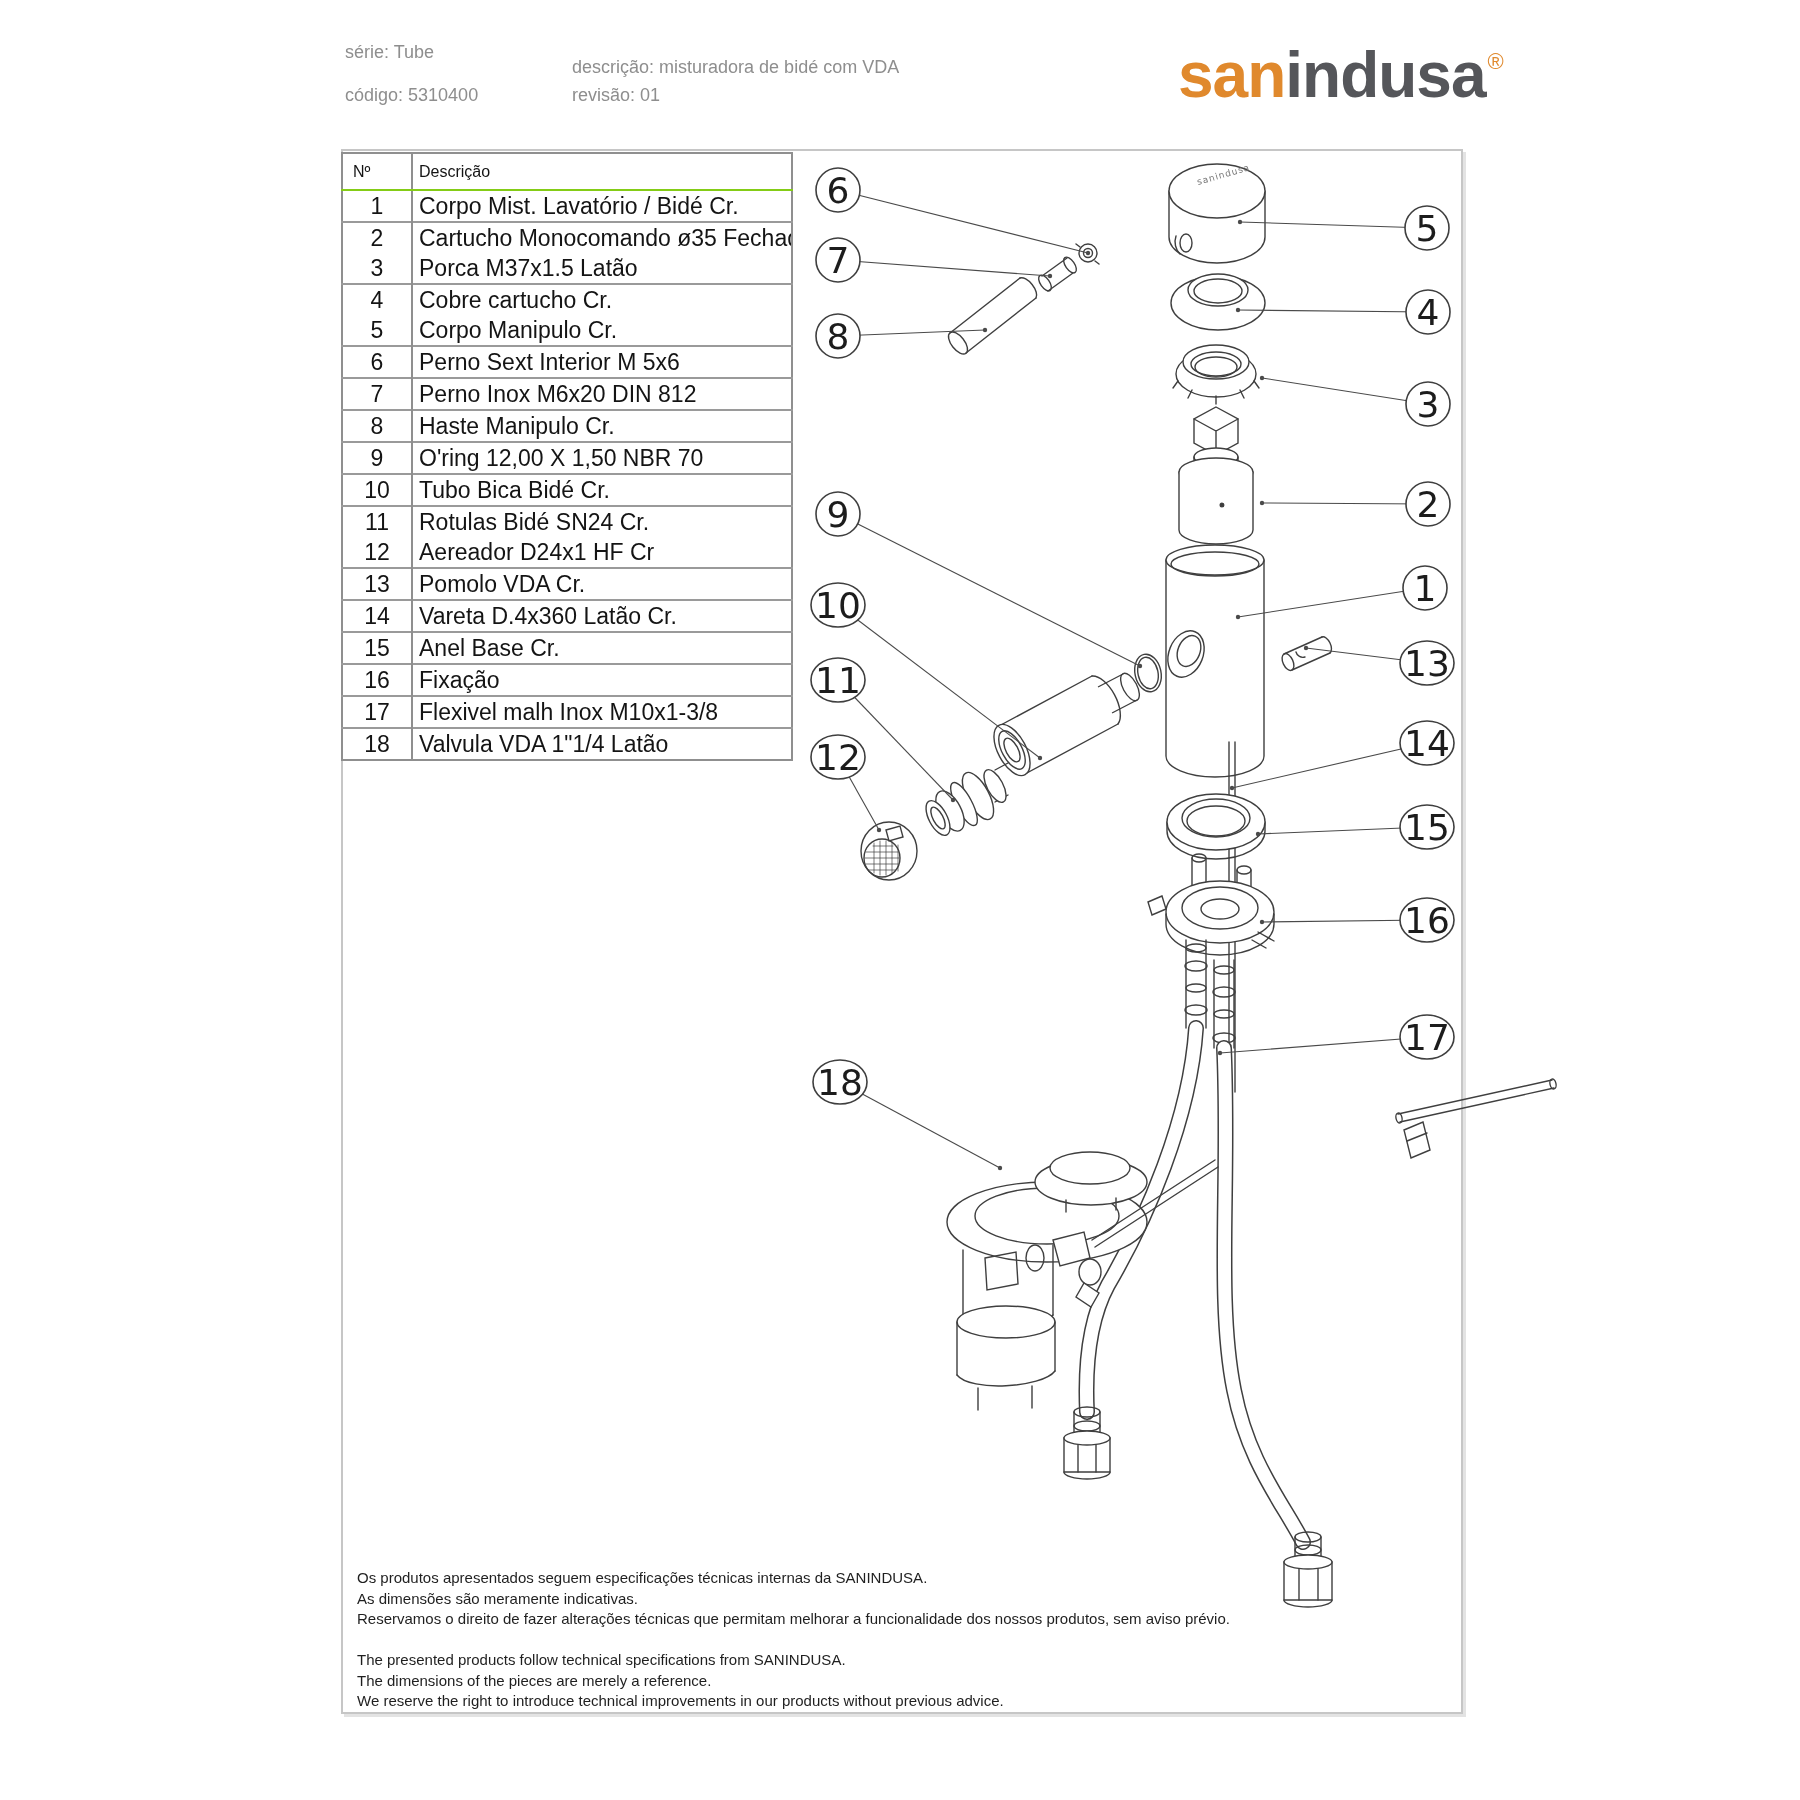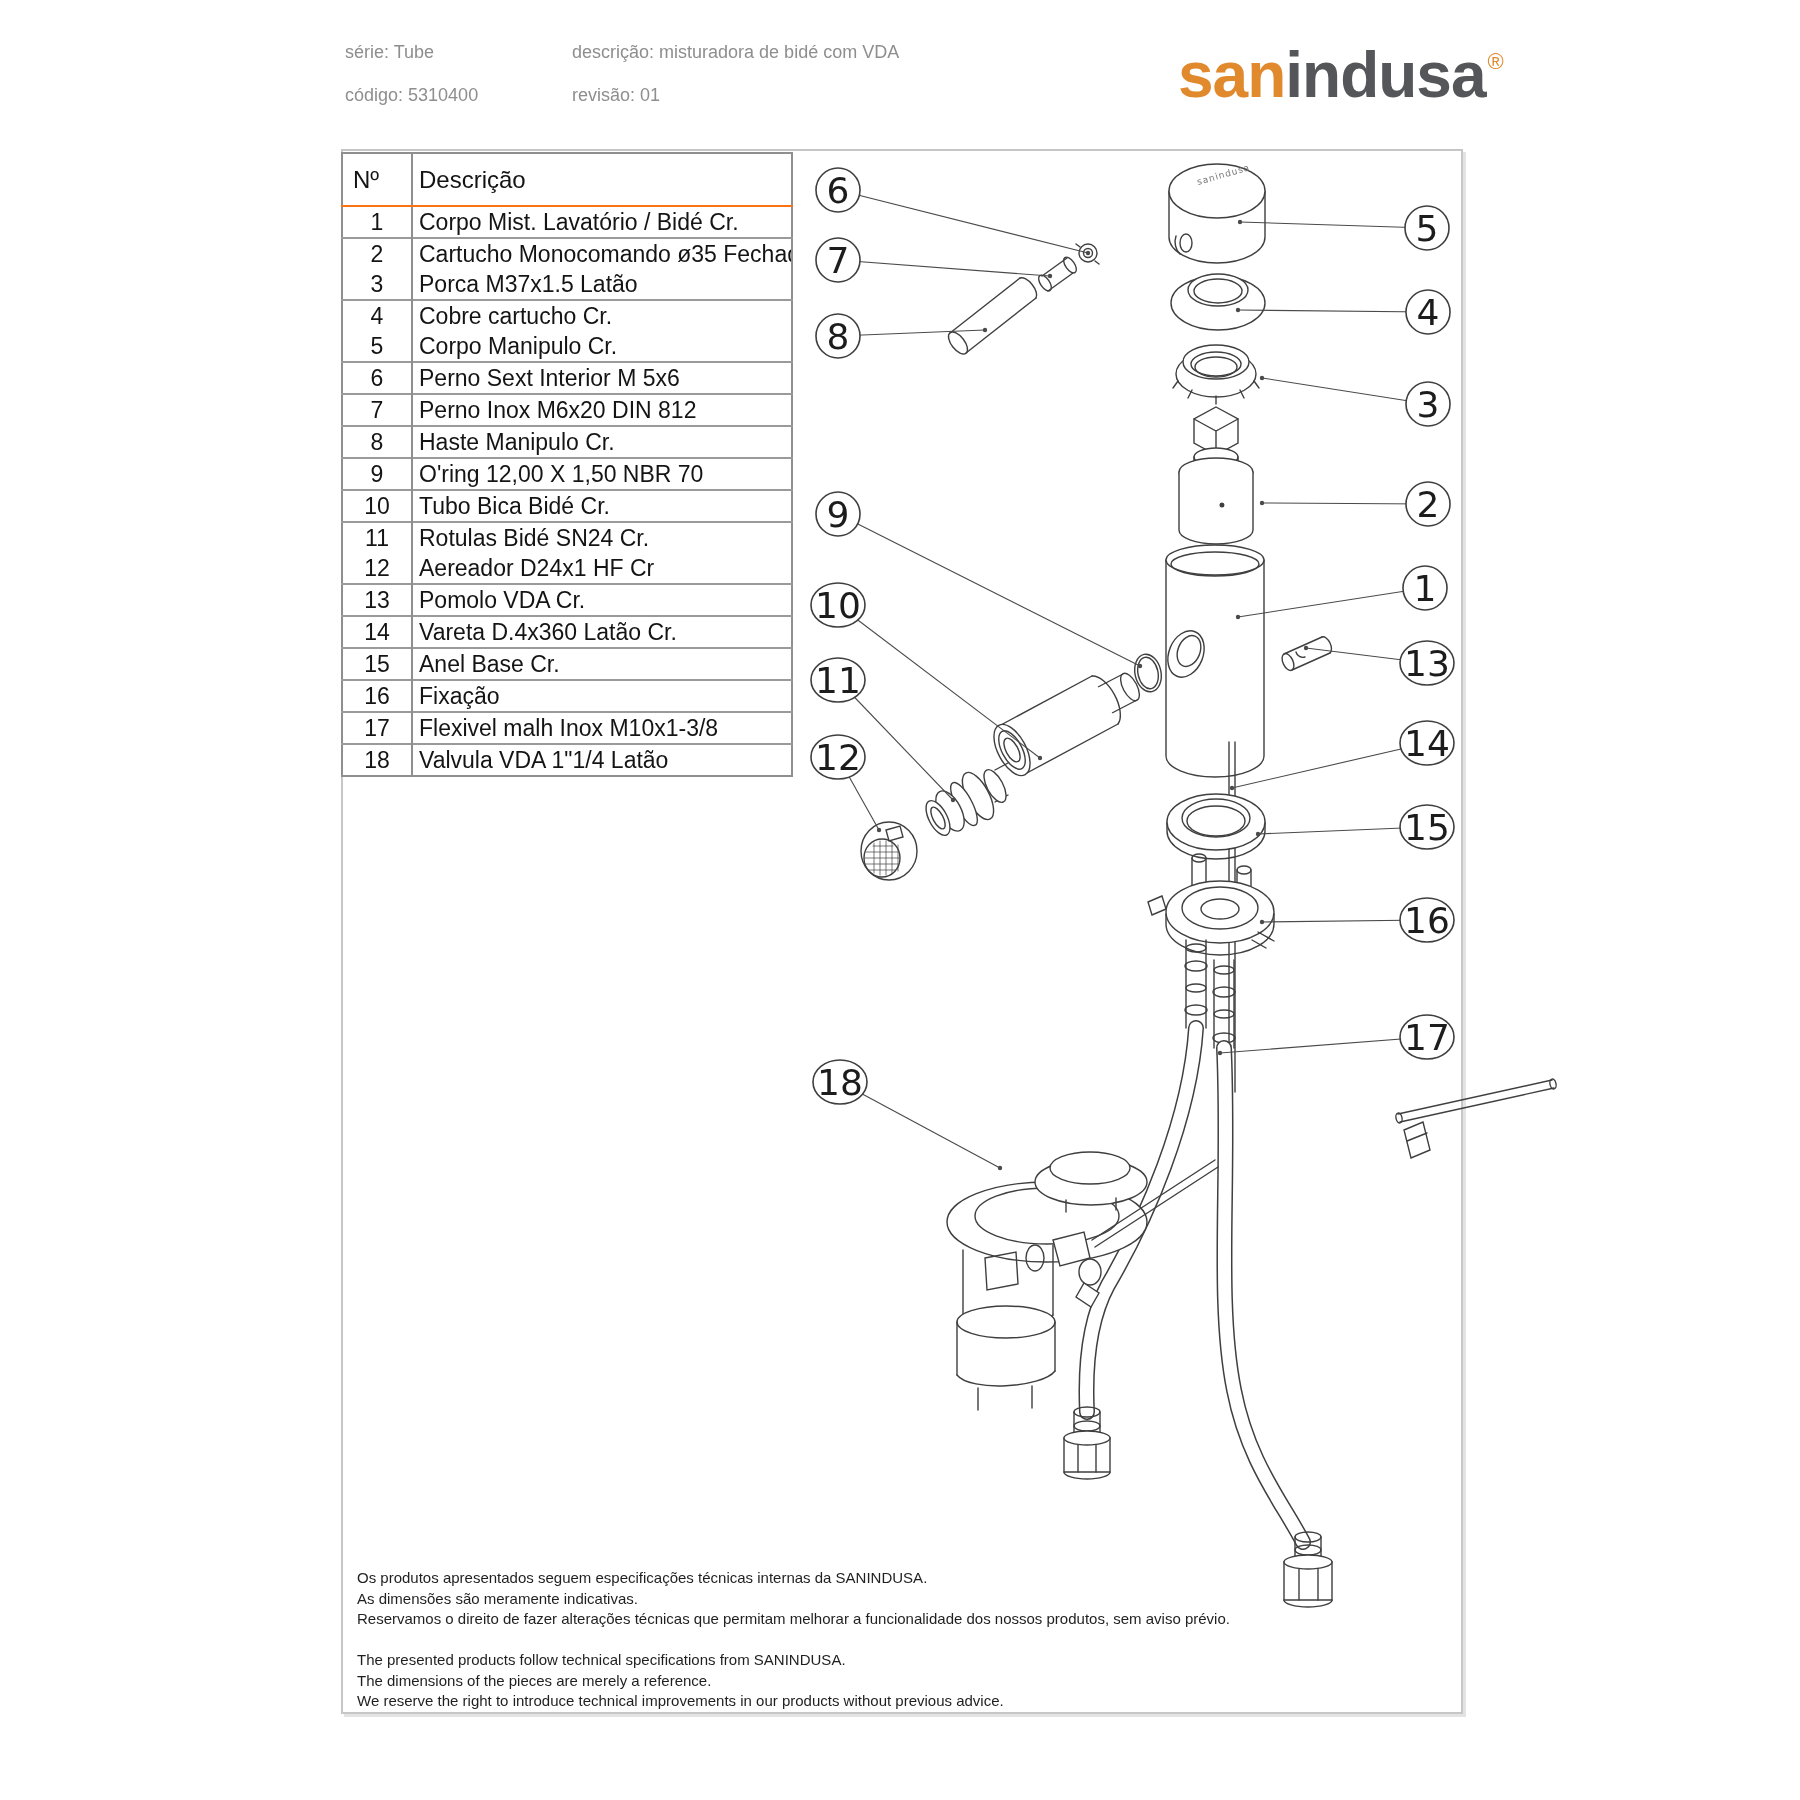--- a/index.html
+++ b/index.html
@@ -2,40 +2,40 @@
 <html><head>
 <meta charset="utf-8">
 <style>
   html,body{margin:0;padding:0;background:#ffffff;}
   .page{position:relative;width:1800px;height:1800px;background:#fff;overflow:hidden;
         font-family:"Liberation Sans",sans-serif;}
 
   
   .hdr-item{position:absolute;font-size:18px;color:#8e8e8e;white-space:nowrap;}
   .hdr-serie{left:345px;top:42px;}
-  .hdr-desc{left:572px;top:42px;}
+  .hdr-desc{left:572px;top:57px;}
   .hdr-codigo{left:345px;top:85px;}
   .hdr-rev{left:572px;top:85px;}
 
   .logo{position:absolute;left:1178px;top:30px;font-size:64px;letter-spacing:-1px;
         font-weight:bold;white-space:nowrap;line-height:64px;}
   .logo .p1{color:#e0892d;margin-top:19px;}
   .logo .p2{color:#55565a;}
   .logo .reg{font-size:22px;color:#e0892d;vertical-align:28px;font-weight:normal;margin-left:2px;}
 
   
   .frame{position:absolute;left:341px;top:149px;width:1118px;height:1561px;
          border:2px solid #c6c6c6;box-shadow:3px 3px 0 #e3e3e3;background:transparent;z-index:1;}
 
   
   .table-wrap{position:absolute;left:341px;top:152px;z-index:4;background:#fff;}
   table.parts{border-collapse:collapse;table-layout:fixed;width:452px;background:#fff;
               font-size:23px;color:#141414;border:2px solid #8f8f8f;}
-  table.parts th{font-weight:normal;text-align:left;height:35px;padding:8px 6px;
-                 border-bottom:2px solid #f97316;font-size:24px;}
+  table.parts th{font-weight:normal;text-align:left;height:35px;padding:0 6px;
+                 border-bottom:2px solid #84cc16;font-size:16px;}
   table.parts th.col-no{width:52px;text-align:left;border-right:2px solid #8f8f8f;padding-left:10px;}
   table.parts td{height:30px;padding:0 6px;white-space:nowrap;overflow:hidden;}
   table.parts td.col-no{text-align:center;border-right:2px solid #8f8f8f;}
   tr.part-row td{border-top:2px solid #9a9a9a;}
   tr.part-row.cont td{border-top:none;}
 
   
   svg.diagram{position:absolute;left:0;top:0;z-index:2;}
   .callout-num{font-family:"DejaVu Sans",sans-serif;font-size:36px;fill:#1c1c1c;}
   .engraved{font-family:"DejaVu Sans",sans-serif;font-size:9px;fill:#777;letter-spacing:1px;}

